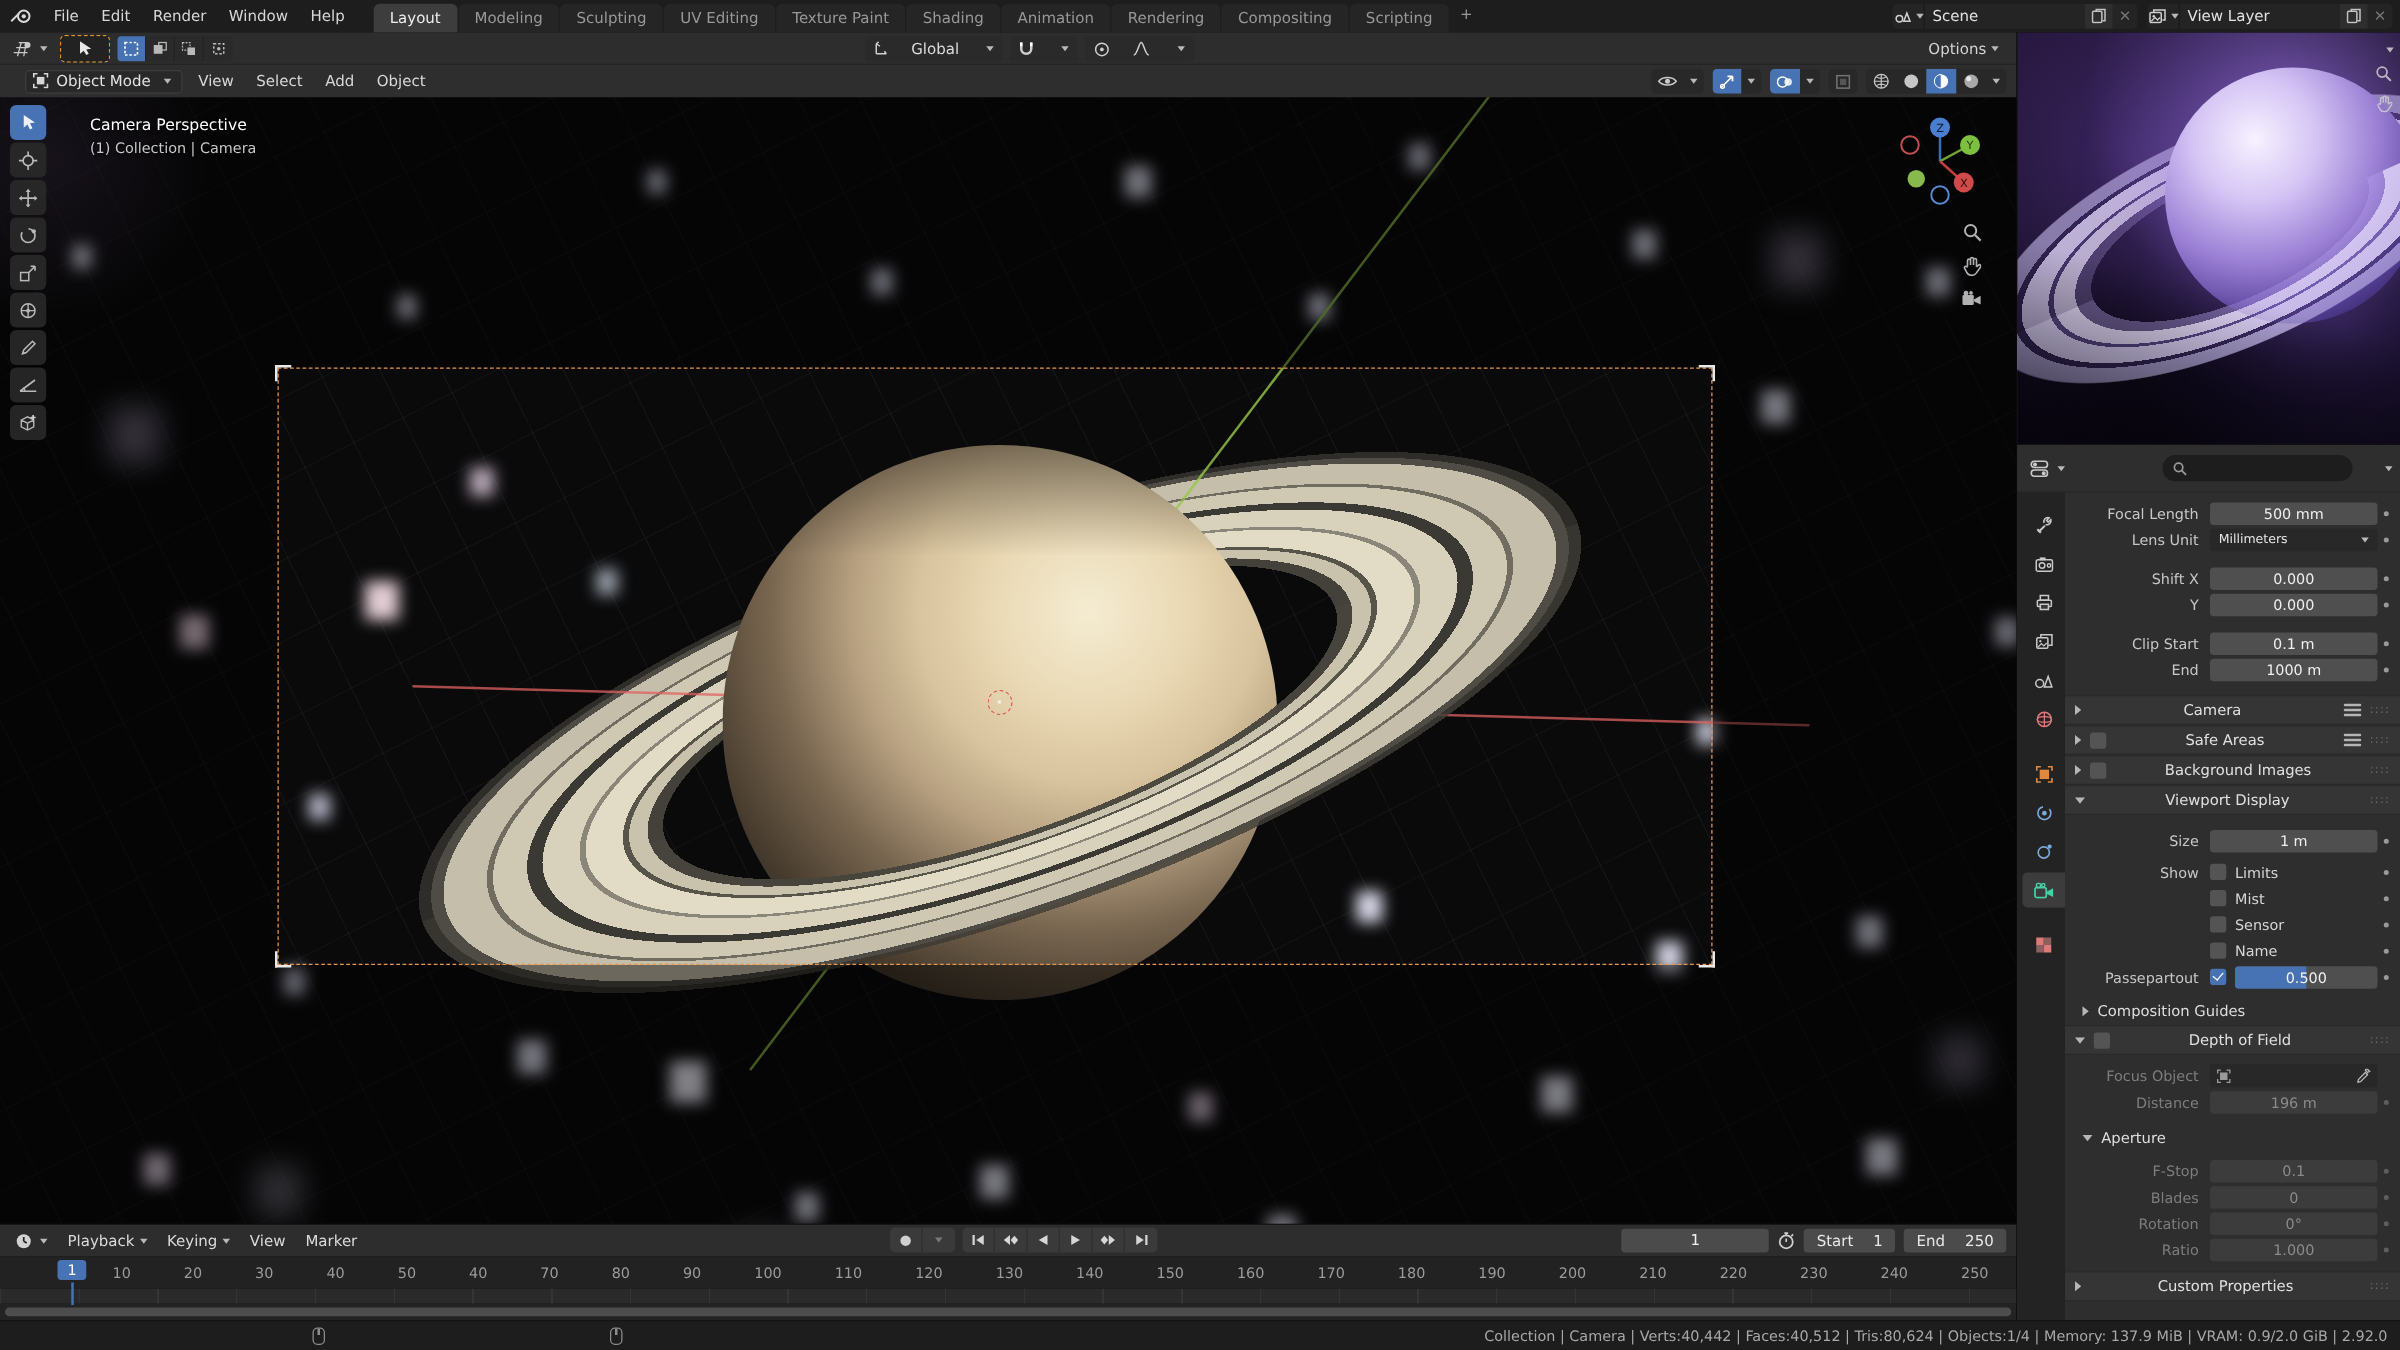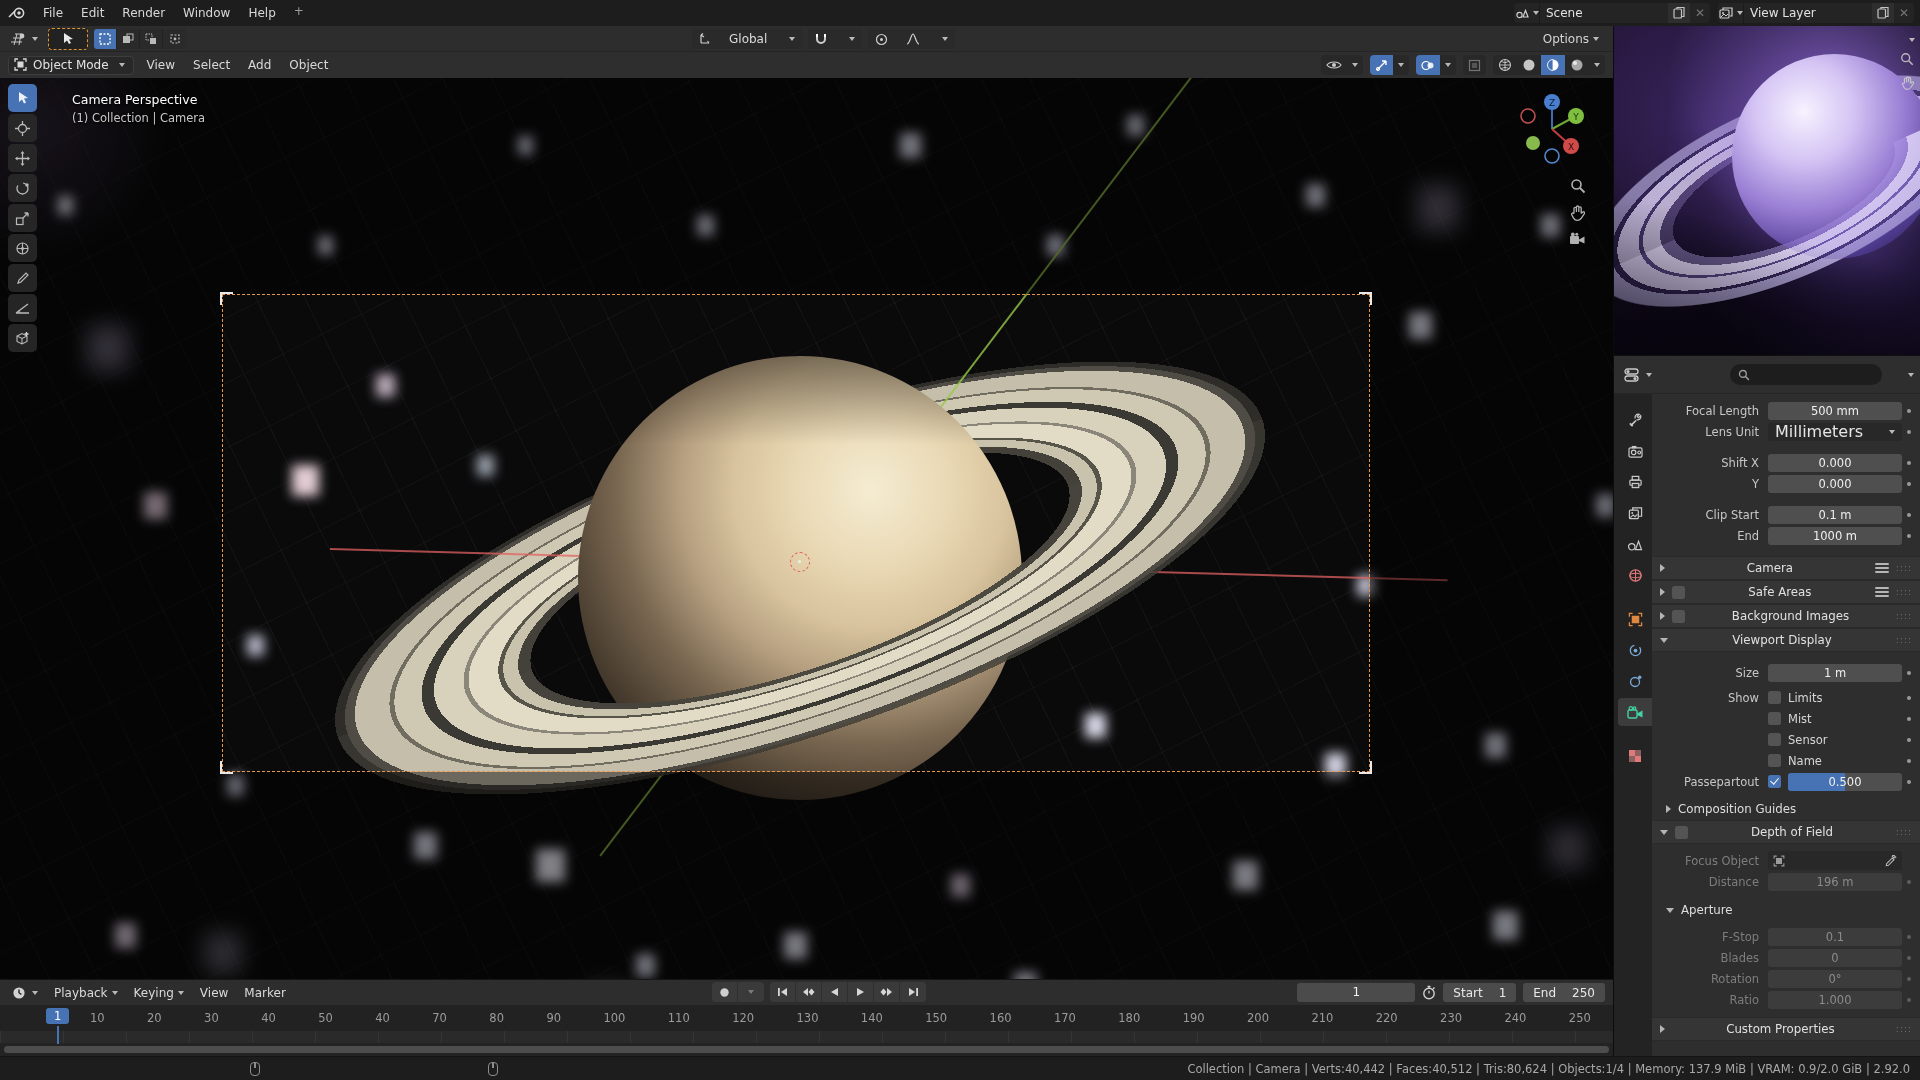--- a/index.html
+++ b/index.html
@@ -39,21 +39,21 @@
   .selgroup .sbtn:first-child { border-radius:3px 0 0 3px; }
   .selgroup .sbtn:last-child { border-radius:0 3px 3px 0; border-right:none; }
   .selgroup .sbtn.on { background:#4772b3; }
   .mid-tools { position:absolute; left:692px; top:29px; display:flex; align-items:center; gap:6px; }
   .pillbtn { display:flex; align-items:center; gap:18px; background:#2a2a2a; border-radius:3px; padding:2px 7px; height:20px; color:#dcdcdc; }
   .options-btn { margin-left:auto; display:flex; align-items:center; padding:2px 8px; border-radius:3px; }
 
   
   .viewport { flex:1; display:flex; flex-direction:column; min-height:0; position:relative; }
   .vp-header { height:26px; background:#2e2e2e; display:flex; align-items:center; padding:0 8px; gap:4px; flex:0 0 26px; }
-  .mode-btn { display:flex; align-items:center; gap:6px; background:#282828; border:1px solid #3d3d3d; border-radius:4px; padding:1px 8px 2px 5px; color:#e2e2e2; }
+  .mode-btn { display:flex; align-items:center; gap:6px; background:#282828; border:1px solid #3d3d3d; border-radius:4px; padding:1px 8px 2px 5px; color:#e2e2e2;margin-left:12px; }
   .vp-menus { display:flex; }
   .vp-right { margin-left:auto; display:flex; align-items:center; gap:7px; }
   .hgroup { display:flex; align-items:center; background:#282828; border-radius:4px; overflow:hidden; height:20px; }
   .hbtn { padding:0 5px; height:100%; display:flex; align-items:center; justify-content:center; }
   .hbtn.on { background:#4772b3; }
   .hbtn.dim svg { opacity:.45; }
 
   .vp-canvas { flex:1; position:relative; overflow:hidden; background:#0a0a0b; }
   .grid { position:absolute; inset:0; z-index:0; opacity:.75;
     background-image:
@@ -175,21 +175,21 @@
   .props-body { flex:1; display:flex; min-height:0; }
   .nav-rail { width:38px; background:#232323; display:flex; flex-direction:column; align-items:center; padding-top:12px; gap:3px; }
   .nav-item { width:34px; height:28px; display:flex; align-items:center; justify-content:center; border-radius:4px 0 0 4px; margin-left:4px; }
   .nav-item.on { background:#3c3c3c; }
   .nav-gap { height:10px; }
   .props-content { flex:1; overflow:hidden; display:flex; flex-direction:column; padding-top:6px; }
   .prow { display:flex; align-items:center; height:21px; padding:0 4px 0 0; flex:0 0 21px; }
   .prow.gap { height:10px; flex:0 0 10px; }
   .plabel { width:116px; text-align:right; padding-right:9px; color:#c7c7c7; font-size:11.5px; white-space:nowrap; }
   .pfield { flex:1; height:18px; background:#4f4f4f; border-radius:3px; color:#efefef; text-align:center; line-height:18px; font-size:11.5px; }
-  .pselect { flex:1; height:18px; background:#282828; border-radius:3px; color:#e5e5e5; display:flex; align-items:center; padding:0 7px; font-size:16px; }
+  .pselect { flex:1; height:18px; background:#282828; border-radius:3px; color:#e5e5e5; display:flex; align-items:center; padding:0 7px; font-size:10px; }
   .pselect .chev { margin-left:auto; }
   .pdot { width:14px; display:flex; justify-content:center; }
   .pdot i { width:4px; height:4px; background:#9a9a9a; border-radius:50%; }
   .cb { width:13px; height:13px; background:#545454; border-radius:2.5px; margin-right:7px; flex:0 0 13px; }
   .cb.checked { background:#4772b3; position:relative; }
   .cb.checked::after { content:""; position:absolute; left:3.5px; top:1px; width:4px; height:7px; border:solid #fff; border-width:0 1.6px 1.6px 0; transform:rotate(40deg); }
   .cblabel { color:#d6d6d6; font-size:11.5px; flex:1; text-align:left; }
   .slider { flex:1; height:18px; background:#4f4f4f; border-radius:3px; position:relative; overflow:hidden; color:#f2f2f2; text-align:center; line-height:18px; font-size:11.5px; }
   .slider .fill { position:absolute; left:0; top:0; bottom:0; width:50%; background:#4772b3; }
   .slider span { position:relative; z-index:1; }
@@ -224,20 +224,33 @@
           <path d="M1 11 L7 5" stroke="#d8d8d8" stroke-width="1.6"></path>
         </svg>
     </div>
     <div class="menus">
 
     <div class="menu-btn">File</div>
         <div class="menu-btn">Edit</div>
         <div class="menu-btn">Render</div>
         <div class="menu-btn">Window</div>
         <div class="menu-btn">Help</div>
+      </div>
+    <div class="tabs">
+
+    <div class="tab on">Layout</div>
+        <div class="tab">Modeling</div>
+        <div class="tab">Sculpting</div>
+        <div class="tab">UV Editing</div>
+        <div class="tab">Texture Paint</div>
+        <div class="tab">Shading</div>
+        <div class="tab">Animation</div>
+        <div class="tab">Rendering</div>
+        <div class="tab">Compositing</div>
+        <div class="tab">Scripting</div>
       </div>
     <div class="newtab">+</div>
     <div class="topbar-right">
       <div class="id-widget">
         <span class="id-icon">
           <svg class="ic" width="14" height="12" viewBox="0 0 14 12">
               <circle cx="4.5" cy="8" r="2.6" fill="none" stroke="#cfcfcf" stroke-width="1.2"></circle>
               <path d="M8 10 L10.5 3.5 L13 10 Z" fill="none" stroke="#cfcfcf" stroke-width="1.2"></path>
             </svg>
           <span class="chev"></span>

